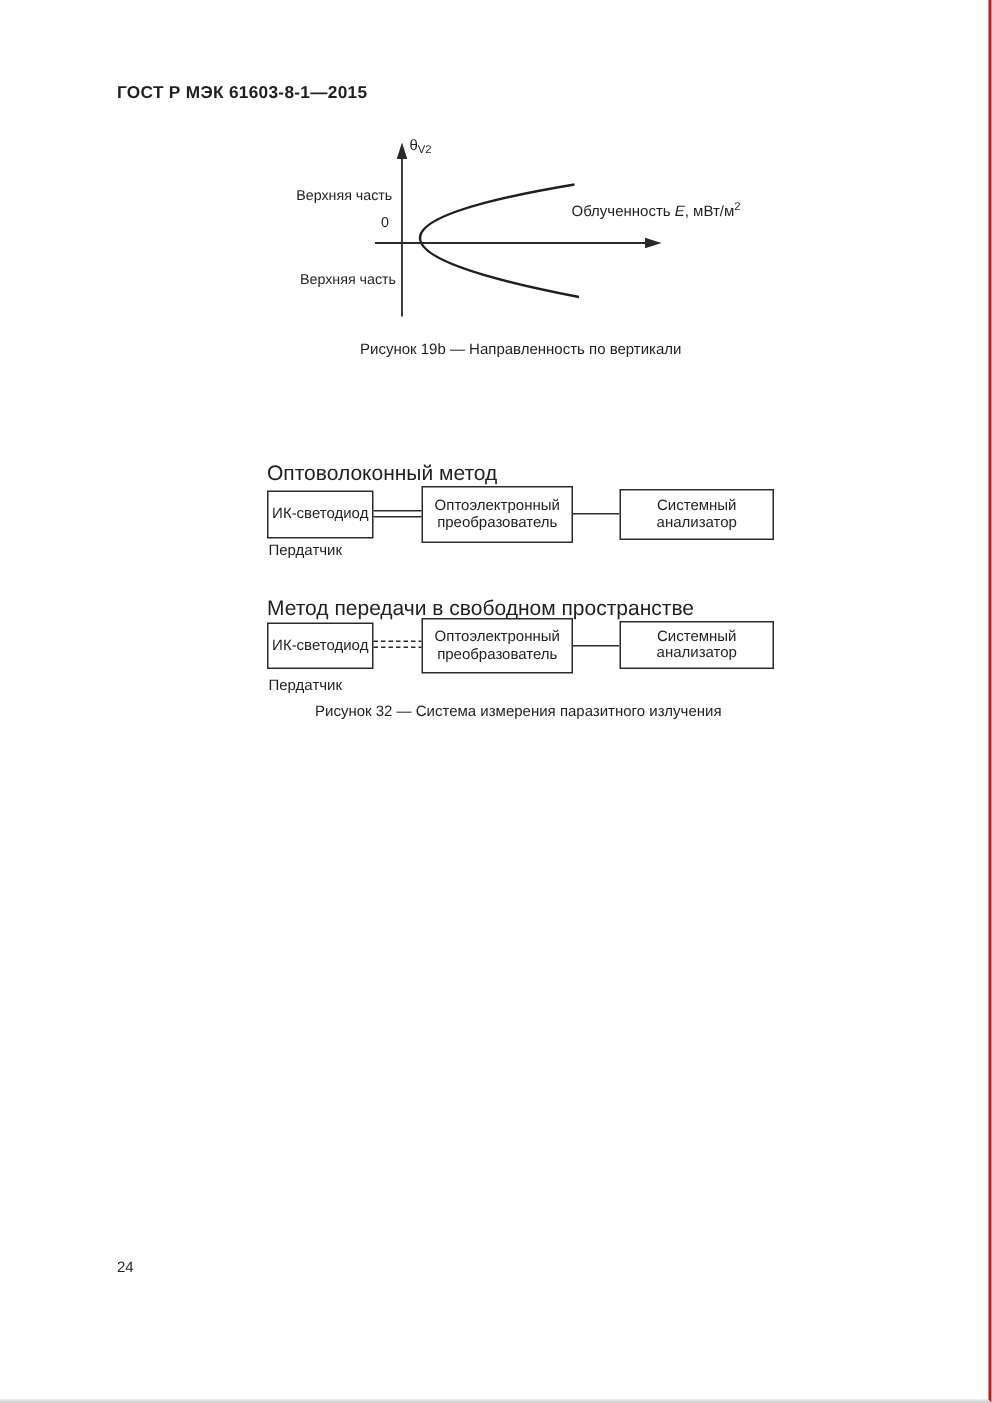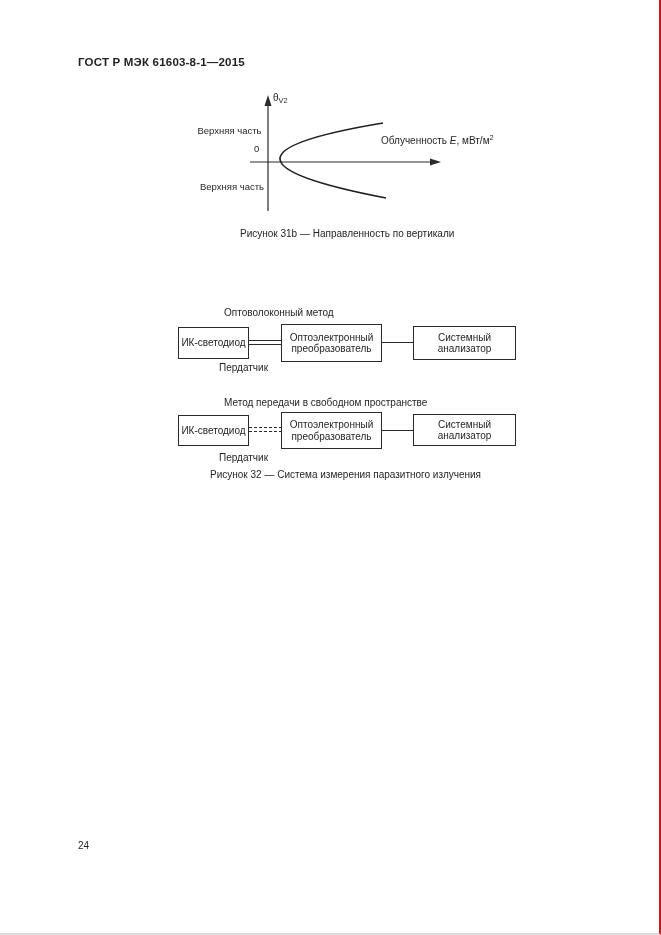--- a/index.html
+++ b/index.html
@@ -34,36 +34,36 @@
   .lbl-lower { left: 0; top: 91px; width: 69px; text-align: right; }
   .lbl-xaxis { left: 186px; top: 43px; font-size: 10px; }
   .lbl-xaxis .varE { font-style: italic; }
   .lbl-xaxis sup { font-size: 7.5px; vertical-align: 4px; }
   
   .caption { font-size: 10px; white-space: nowrap; }
   .cap-31b { left: 240px; top: 228px; }
   .cap-31  { left: 208px; top: 254px; }
   .cap-32  { left: 210px; top: 469px; }
   
-  .diag-title { font-size: 10px; white-space: nowrap; margin-left: 46px; }
+  .diag-title { font-size: 14px; white-space: nowrap; }
   .dbox {
     border: 1px solid #2a2a2a;
     display: flex;
     flex-direction: column;
     align-items: center;
     justify-content: center;
     font-size: 10px;
     line-height: 11.5px;
     text-align: center;
     background: #fff;
   }
   .conn-single { border-top: 1px solid #2a2a2a; height: 1px; }
   .conn-double { height: 5px; border-top: 1px solid #2a2a2a; border-bottom: 1px solid #2a2a2a; }
   .conn-dashed-double { height: 5px; border-top: 1px dashed #2a2a2a; border-bottom: 1px dashed #2a2a2a; }
-  .transmitter { font-size: 10px; white-space: nowrap; margin-left: 40px; }
+  .transmitter { font-size: 10px; white-space: nowrap; }
   .page-num { left: 78px; top: 840px; font-size: 10px; }
 </style>
 </head>
 <body>
 
 <div class="page">
 
   <div class="abs doc-header">ГОСТ Р МЭК 61603-8-1—2015</div>
 
   <div class="abs chart">
@@ -77,21 +77,21 @@
 
       <path d="M 188 33 Q -19.5 67.5 191 108" fill="none" stroke="#1f1f1f" stroke-width="1.7"></path>
     </svg>
     <div class="chart-label lbl-theta"><span>θ</span><span class="subv">V2</span></div>
     <div class="chart-label lbl-upper">Верхняя часть</div>
     <div class="chart-label lbl-zero">0</div>
     <div class="chart-label lbl-lower">Верхняя часть</div>
     <div class="chart-label lbl-xaxis"><span>Облученность </span><span class="varE">E</span><span>, мВт/м</span><sup>2</sup></div>
   </div>
 
-  <div class="abs caption cap-31b">Рисунок 31b — Направленность по вертикали</div>
+  <div class="abs caption cap-31b">Рисунок 19b — Направленность по вертикали</div>
 
   <div class="abs diag-title" style="left:178px; top:307px;">Оптоволоконный метод</div>
   <div class="abs dbox" style="left:178px; top:327px; width:71px; height:32px;">
     <span>ИК-светодиод</span>
   </div>
   <div class="abs conn-double" style="left:249px; top:340px; width:33px;"></div>
   <div class="abs dbox" style="left:281px; top:324px; width:101px; height:38px;">
     <span>Оптоэлектронный</span>
     <span>преобразователь</span>
   </div>

